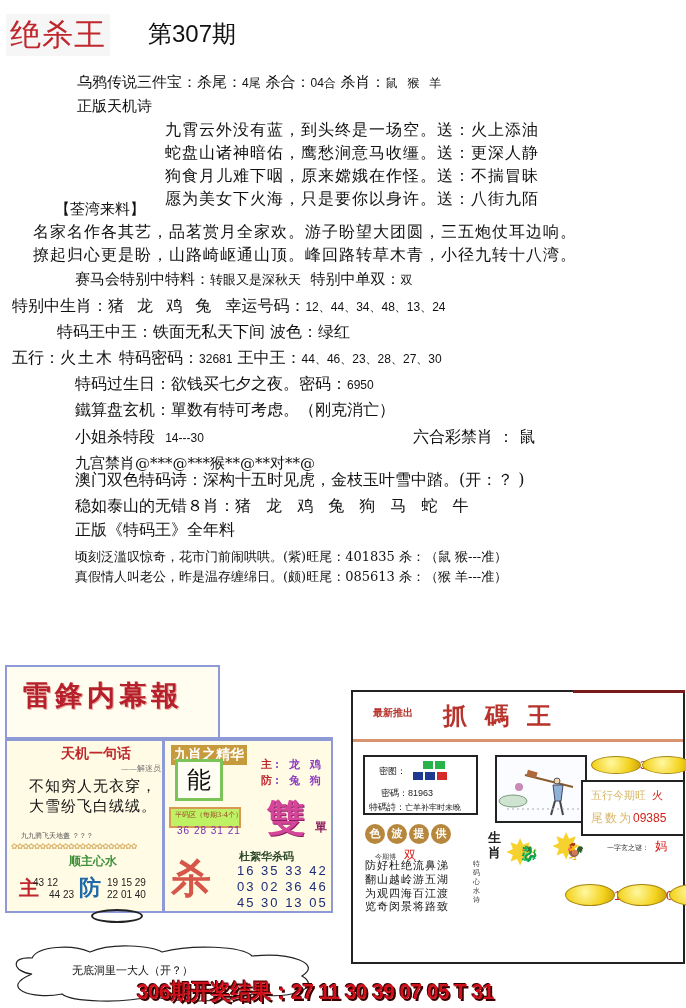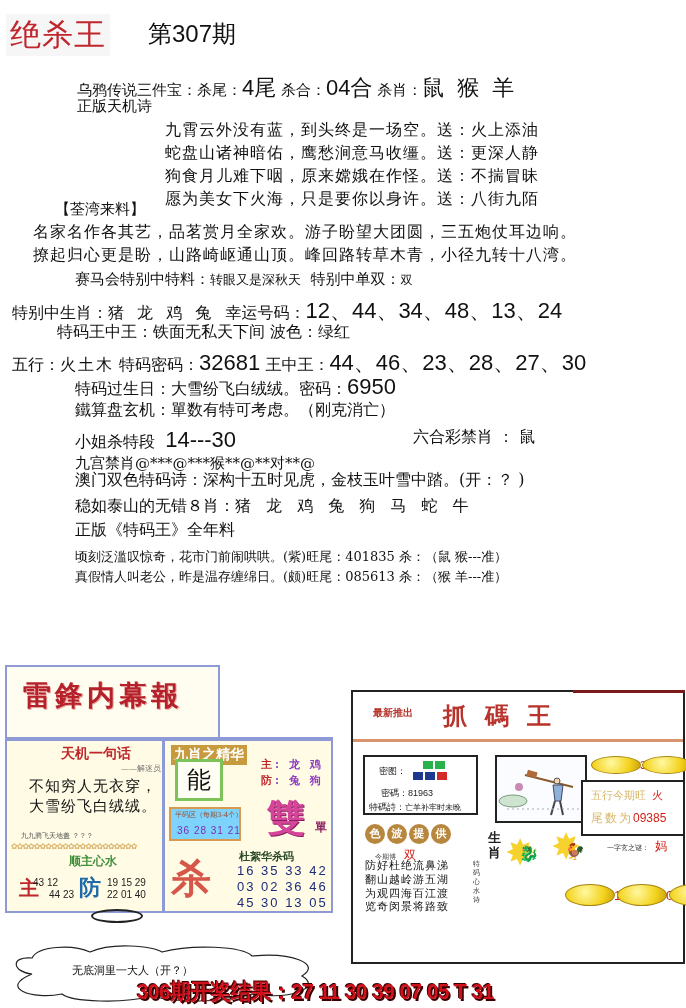--- a/index.html
+++ b/index.html
@@ -6,21 +6,21 @@
   html, body { width: 686px; height: 1008px; background: #ffffff; overflow: hidden; }
   body { position: relative; font-family: "DejaVu Serif", "Liberation Serif", serif; color: #111; }
   .abs { position: absolute; white-space: nowrap; }
 
   
   .brand { left: 6px; top: 14px; font-size: 31px; color: #c0272d; font-family: "DejaVu Sans", sans-serif; background: #f6f6f6; padding: 0 4px; letter-spacing: 1px; }
   .issue { left: 148px; top: 18px; font-size: 24px; color: #111; font-family: "Liberation Sans", sans-serif; }
 
   .t16 { font-size: 15px; }
   .sans { font-family: "Liberation Sans", "DejaVu Sans", sans-serif; }
-  .big { font-size: 22px; }
+  .big { font-size: 12px; }
 
   .poem-line { font-size: 16px; letter-spacing: 1px; }
 
   
   .lf-panel { left: 5px; top: 665px; width: 328px; height: 248px; background: #fffbe4; border: 2px solid #8d9ad6; }
   .lf-head { position: absolute; left: 0; top: 0; width: 213px; height: 70px; background: #fffdf0; border-right: 2px solid #8d9ad6; }
   .lf-title { position: absolute; left: 16px; top: 10px; font-size: 28px; color: #b6202a; font-family: "DejaVu Serif", serif; letter-spacing: 4px; font-weight: bold; text-shadow: 1px 1px 0 #e7a59f; }
   .lf-top-cover { position: absolute; left: 213px; top: -2px; width: 120px; height: 72px; background: #fff; }
   .lf-hline { position: absolute; left: 0; top: 70px; width: 324px; height: 4px; background: #8d9ad6; }
   .lf-vline { position: absolute; left: 155px; top: 70px; width: 3px; height: 176px; background: #8d9ad6; }
@@ -32,21 +32,21 @@
   .stars { position: absolute; left: 4px; top: 175px; width: 150px; font-size: 8px; color: #d9b36b; letter-spacing: -1px; overflow: hidden; }
   .cell-c { position: absolute; left: 4px; top: 184px; width: 150px; height: 62px; }
   .cell-c .h { position: absolute; left: 58px; top: 2px; font-size: 12px; color: #3f8f3a; font-weight: bold; }
   .cell-c .zhu { position: absolute; left: 8px; top: 24px; font-size: 20px; color: #c0272d; font-weight: bold; }
   .cell-c .fang { position: absolute; left: 68px; top: 22px; font-size: 22px; color: #1f6aa8; font-weight: bold; }
   .nums-sm { position: absolute; font-size: 10px; color: #222; font-family: "Liberation Sans", sans-serif; line-height: 12px; }
   .oval { position: absolute; left: 80px; top: 58px; width: 52px; height: 14px; border: 2px solid #222; border-radius: 50%; }
   .cell-b { position: absolute; left: 160px; top: 76px; width: 164px; height: 100px; }
   .cell-b .tag { position: absolute; left: 4px; top: 2px; font-size: 14px; color: #fff; background: #c69a3d; padding: 1px 3px; font-weight: bold; }
   .box-neng { position: absolute; left: 8px; top: 16px; width: 48px; height: 42px; border: 3px solid #7cc35a; background: #fffef4; text-align: center; font-size: 24px; line-height: 36px; color: #111; font-family: "DejaVu Sans", sans-serif; }
-  .pmq { position: absolute; left: 2px; top: 64px; width: 72px; height: 34px; background: #7dd3fc; border: 2px solid #d89a53; }
+  .pmq { position: absolute; left: 2px; top: 64px; width: 72px; height: 21px; background: #bef264; border: 2px solid #d89a53; }
   .pmq .l { position: absolute; left: 4px; top: 1px; font-size: 7px; color: #9a4a2a; }
   .pmq .n { position: absolute; left: 6px; top: 16px; font-size: 10px; color: #7a2fb0; font-family: "Liberation Sans", sans-serif; letter-spacing: 1px; }
   .zhufang { position: absolute; left: 94px; font-size: 11px; color: #8d3cc0; font-weight: bold; letter-spacing: 3px; }
   .zhufang b { color: #c0272d; }
   .shuang { position: absolute; left: 100px; top: 50px; font-size: 38px; color: #d5469a; font-weight: bold; font-family: "DejaVu Sans", sans-serif; text-shadow: 1px 1px 0 #8a1d5d; }
   .dan { position: absolute; left: 148px; top: 76px; font-size: 12px; color: #8a1d5d; font-weight: bold; }
   .cell-d { position: absolute; left: 160px; top: 180px; width: 164px; height: 66px; }
   .cell-d .flower { position: absolute; left: 4px; top: 4px; font-size: 40px; color: #d03a2f; font-weight: bold; opacity: 0.85; }
   .cell-d .h { position: absolute; left: 72px; top: 2px; font-size: 11px; color: #2c4a2a; font-weight: bold; }
   .killrow { position: absolute; left: 70px; font-size: 13px; color: #1b2c7a; font-family: "Liberation Sans", sans-serif; letter-spacing: 2px; }
@@ -124,21 +124,21 @@
   <span>波色：</span><span>绿红</span>
 </div>
 
 <div class="abs" style="left:12px; top:348px; font-size:16px;">
   <span>五行：</span><span style="letter-spacing:2px;">火土木</span>
   <span>特码密码：</span><span class="sans big">32681</span>
   <span>王中王：</span><span class="sans big">44、46、23、28、27、30</span>
 </div>
 
 <div class="abs" style="left:75px; top:374px; font-size:16px;">
-  <span>特码过生日：</span><span>大雪纷飞白绒绒。密码：</span><span class="sans big">6950</span>
+  <span>特码过生日：</span><span>欲钱买七夕之夜。密码：</span><span class="sans big">6950</span>
 </div>
 
 <div class="abs" style="left:75px; top:400px; font-size:16px;">
   <span>鐵算盘玄机：</span><span>單数有特可考虑。（刚克消亡）</span>
 </div>
 
 <div class="abs" style="left:75px; top:427px; font-size:16px;">
   <span>小姐杀特段</span>&nbsp;&nbsp;<span class="sans big">14---30</span>
 </div>
 <div class="abs" style="left:413px; top:427px; font-size:16px;text-align:center;">

